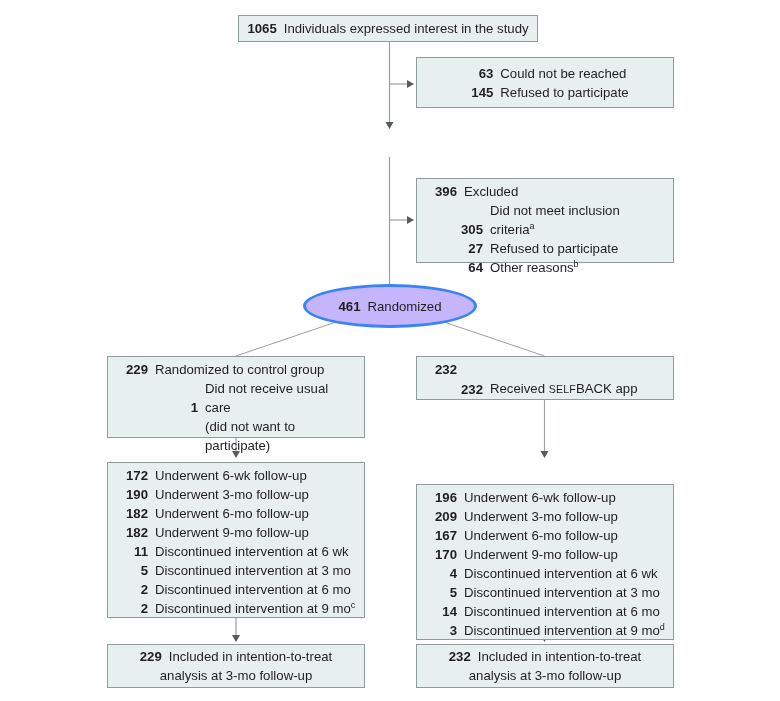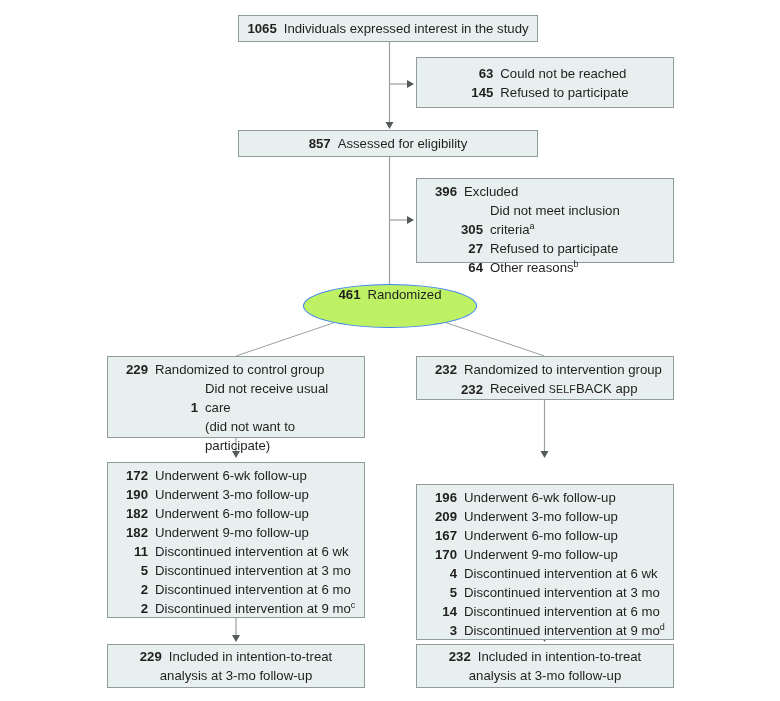--- a/index.html
+++ b/index.html
@@ -45,24 +45,25 @@
   .cline .n, .l1 .n { font-weight: bold; margin-right: 7px; }
 
   sup { font-size: 9px; line-height: 0; }
   .sc { font-size: 10.6px; letter-spacing: 0.2px; }
 
   .ittblock { text-align: center; }
 
   .ellipse {
     position: absolute;
     box-sizing: border-box;
-    background: #bef264;
-    border: 1px solid #3b82f6;
+    background: #c4b5fd;
+    border: 3px solid #3b82f6;
     border-radius: 50%;
     display: flex;
+    align-items: center;
     justify-content: center;
     white-space: nowrap;
   }
 </style>
 </head>
 <body>
 
 <div class="figure">
 
   <svg class="connectors" width="780" height="701">
@@ -97,25 +98,20 @@
         <span class="num">63</span>
         <span class="lab">Could not be reached</span>
       </div>
       <div class="row i0">
         <span class="num">145</span>
         <span class="lab">Refused to participate</span>
       </div>
     </div>
   </div>
 
-  <div class="box ccenter" style="left:238px;top:130px;width:300px;height:27px">
-    <div class="cline">
-      <span class="n">857</span><span>Assessed for eligibility</span>
-    </div>
-  </div>
 
   <div class="box pad" style="left:416px;top:178px;width:258px;height:85px">
     <div class="row i0">
       <span class="num">396</span>
       <span class="lab">Excluded</span>
     </div>
     <div class="row i1">
       <span class="num">305</span>
       <span class="lab"><span>Did not meet inclusion criteria</span><sup>a</sup></span>
     </div>
@@ -146,21 +142,20 @@
     </div>
     <div class="row i2">
       <span class="num"></span>
       <span class="lab">(did not want to participate)</span>
     </div>
   </div>
 
   <div class="box pad" style="left:416px;top:356px;width:258px;height:44px">
     <div class="row i0">
       <span class="num">232</span>
-      <span class="lab">Randomized to intervention group</span>
     </div>
     <div class="row i1">
       <span class="num">232</span>
       <span class="lab"><span>Received </span><span class="sc">SELF</span><span>BACK app</span></span>
     </div>
   </div>
 
   <div class="box pad" style="left:107px;top:462px;width:258px;height:156px">
     <div class="row i0">
       <span class="num">172</span>

